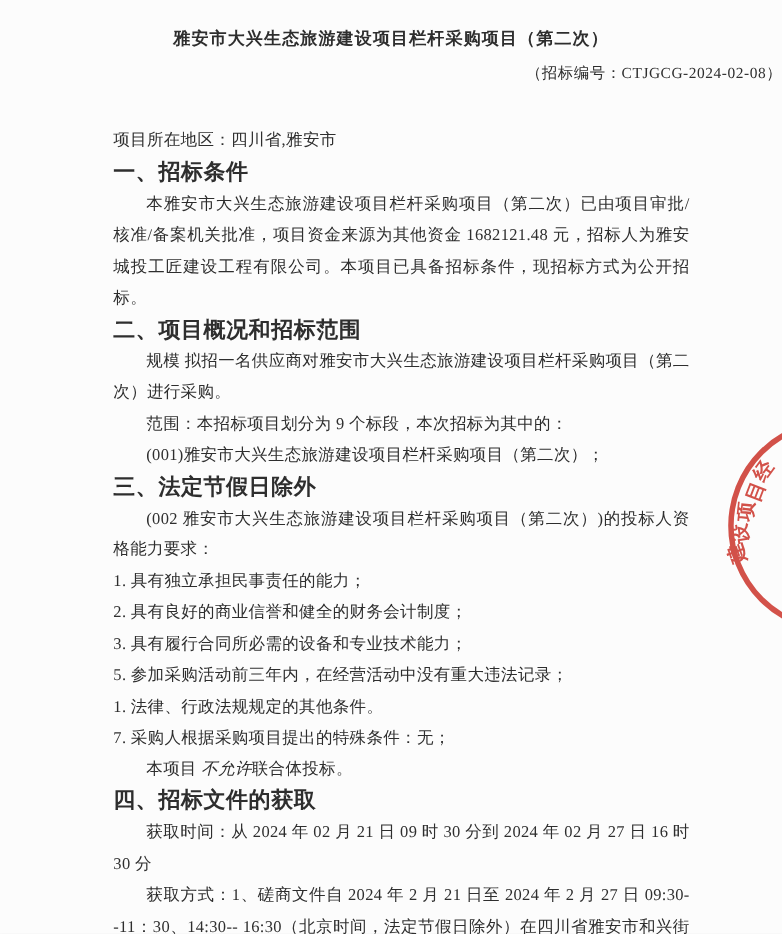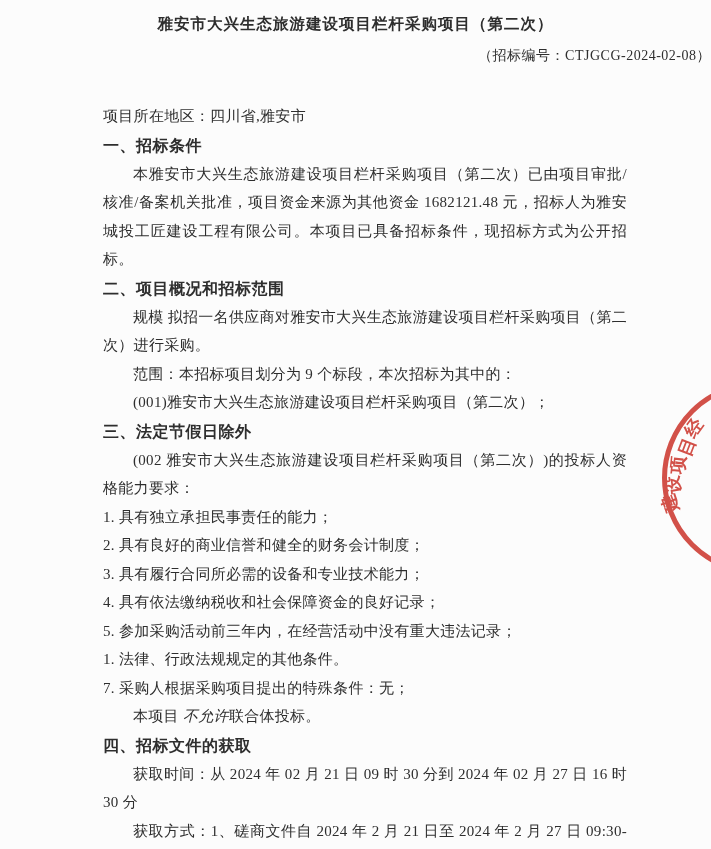--- a/index.html
+++ b/index.html
@@ -8,21 +8,21 @@
     width: 711px;
     height: 849px;
     margin: 0 auto;
     background: #fcfcfc;
     overflow: hidden;
     color: #2e2e2e;
     font-family: "Liberation Serif", "DejaVu Serif", serif;
     box-shadow: 0 0 4px rgba(0,0,0,.15);
   }
   .title {
-    padding-top: 8px;
+    padding-top: 20px;
     text-align: center;
     font-size: 15.5px;
     font-weight: bold;
     line-height: 32px;
     letter-spacing: 1px;
   }
   .subtitle {
     text-align: right;
     font-size: 14px;
     line-height: 32px;
@@ -34,21 +34,21 @@
   }
   .content p {
     margin: 0;
     font-size: 15px;
     line-height: 28.5px;
     text-align: justify;
     letter-spacing: .3px;
   }
   .content h2 {
     margin: 0;
-    font-size: 16px;
+    font-size: 20px;
     font-weight: bold;
     line-height: 29px;
     letter-spacing: .5px;
   }
   .indent { text-indent: 2em; }
   .em-italic { font-style: italic; }
   
   .stamp { position: absolute; inset: 0; pointer-events: none; opacity: .88; }
   .stamp-ring {
     position: absolute;
@@ -90,21 +90,20 @@
     <h2>二、项目概况和招标范围</h2>
     <p class="indent">规模 拟招一名供应商对雅安市大兴生态旅游建设项目栏杆采购项目（第二次）进行采购。</p>
     <p class="indent">范围：本招标项目划分为 9 个标段，本次招标为其中的：</p>
     <p class="indent">(001)雅安市大兴生态旅游建设项目栏杆采购项目（第二次）；</p>
 
     <h2>三、法定节假日除外</h2>
     <p class="indent">(002 雅安市大兴生态旅游建设项目栏杆采购项目（第二次）)的投标人资格能力要求：</p>
     <p>1. 具有独立承担民事责任的能力；</p>
     <p>2. 具有良好的商业信誉和健全的财务会计制度；</p>
     <p>3. 具有履行合同所必需的设备和专业技术能力；</p>
-    <p>4. 具有依法缴纳税收和社会保障资金的良好记录；</p>
     <p>5. 参加采购活动前三年内，在经营活动中没有重大违法记录；</p>
     <p>1. 法律、行政法规规定的其他条件。</p>
     <p>7. 采购人根据采购项目提出的特殊条件：无；</p>
     <p class="indent"><span>本项目</span> <span class="em-italic">不允许</span><span>联合体投标。</span></p>
 
     <h2>四、招标文件的获取</h2>
     <p class="indent">获取时间：从 2024 年 02 月 21 日 09 时 30 分到 2024 年 02 月 27 日 16 时 30 分</p>
     <p class="indent">获取方式：1、磋商文件自 2024 年 2 月 21 日至 2024 年 2 月 27 日 09:30--11：30、14:30-- 16:30（北京时间，法定节假日除外）在四川省雅安市和兴街 1 号雅安城投建设项目管理有限公司（地址）购买。招标文件售价：人民币 300 元/份（报名只收取现金，招标文件售后不退，投标资格不能转让）。2、供应商购买招标文件时须携带单位介绍信原件(需</p>
 
   </div>

